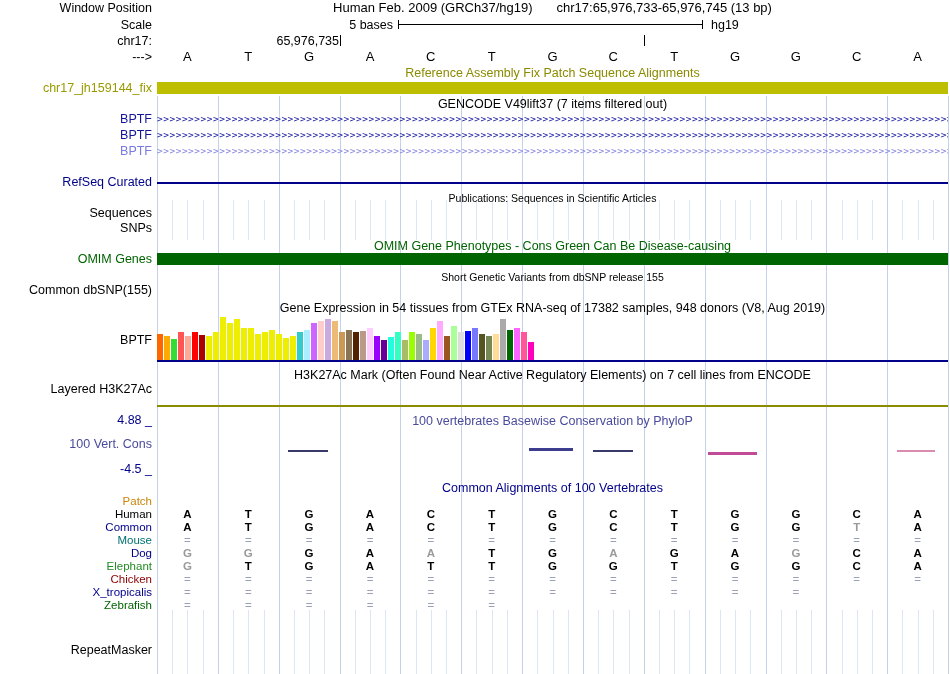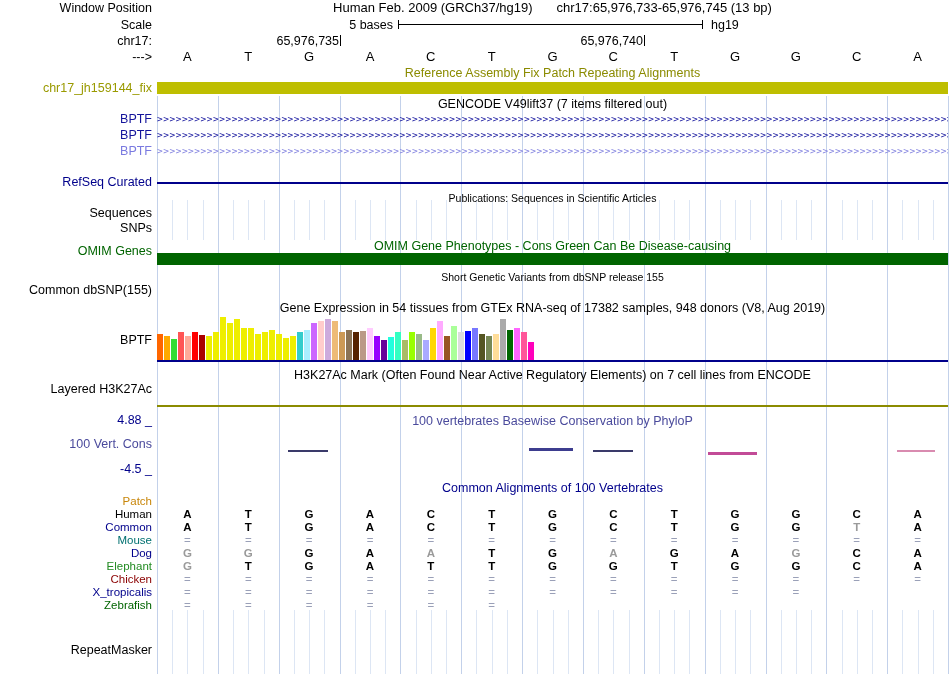--- a/index.html
+++ b/index.html
@@ -129,61 +129,60 @@
   <div class="lbl" style="top:18px">Scale</div>
   <div style="position:absolute;top:18px;left:157px;width:236px;text-align:right;font-size:12.5px">5 bases</div>
   <div style="position:absolute;top:24px;left:398px;width:305px;height:1px;background:#000"></div>
   <div class="tickv" style="top:20px;left:398px;height:9px"></div>
   <div class="tickv" style="top:20px;left:702px;height:9px"></div>
   <div style="position:absolute;top:18px;left:711px;font-size:12.5px">hg19</div>
 
   <div class="lbl" style="top:34px">chr17:</div>
   <div style="position:absolute;top:34px;left:157px;width:182px;text-align:right;font-size:12.5px">65,976,735</div>
   <div class="tickv" style="top:35px;left:340px;height:11px"></div>
-  <div style="position:absolute;top:34px;left:400px;width:243px;text-align:right;font-size:12.5px">65,976,740</div>
   <div class="tickv" style="top:35px;left:644px;height:11px"></div>
 
   <div class="lbl" style="top:50px">---&gt;</div>
   <div id="sequence-row">
       <span class="base" style="left: 187.4px;">A</span>
       <span class="base" style="left: 248.3px;">T</span>
       <span class="base" style="left: 309.1px;">G</span>
       <span class="base" style="left: 370px;">A</span>
       <span class="base" style="left: 430.8px;">C</span>
       <span class="base" style="left: 491.7px;">T</span>
       <span class="base" style="left: 552.5px;">G</span>
       <span class="base" style="left: 613.3px;">C</span>
       <span class="base" style="left: 674.2px;">T</span>
       <span class="base" style="left: 735px;">G</span>
       <span class="base" style="left: 795.9px;">G</span>
       <span class="base" style="left: 856.7px;">C</span>
       <span class="base" style="left: 917.6px;">A</span>
     </div>
 
-  <div class="ctr" style="top:66px;color:#8b8b00">Reference Assembly Fix Patch Repeating Alignments</div>
+  <div class="ctr" style="top:66px;color:#8b8b00">Reference Assembly Fix Patch Sequence Alignments</div>
   <div class="lbl" style="top:81px;color:#9a9a00">chr17_jh159144_fix</div>
   <div id="fix-bar" class="hbar" style="top: 82px; height: 12px; background: rgb(190, 190, 0);"></div>
 
   <div class="ctr" style="top:97px">GENCODE V49lift37 (7 items filtered out)</div>
   <div class="lbl" style="top:112px;color:#14149b">BPTF</div>
   <div class="lbl" style="top:128px;color:#14149b">BPTF</div>
   <div class="lbl" style="top:144px;color:#7a7ae0">BPTF</div>
   <div class="arrowband" style="top:113px;color:#16169e">&gt;&gt;&gt;&gt;&gt;&gt;&gt;&gt;&gt;&gt;&gt;&gt;&gt;&gt;&gt;&gt;&gt;&gt;&gt;&gt;&gt;&gt;&gt;&gt;&gt;&gt;&gt;&gt;&gt;&gt;&gt;&gt;&gt;&gt;&gt;&gt;&gt;&gt;&gt;&gt;&gt;&gt;&gt;&gt;&gt;&gt;&gt;&gt;&gt;&gt;&gt;&gt;&gt;&gt;&gt;&gt;&gt;&gt;&gt;&gt;&gt;&gt;&gt;&gt;&gt;&gt;&gt;&gt;&gt;&gt;&gt;&gt;&gt;&gt;&gt;&gt;&gt;&gt;&gt;&gt;&gt;&gt;&gt;&gt;&gt;&gt;&gt;&gt;&gt;&gt;&gt;&gt;&gt;&gt;&gt;&gt;&gt;&gt;&gt;&gt;&gt;&gt;&gt;&gt;&gt;&gt;&gt;&gt;&gt;&gt;&gt;&gt;&gt;&gt;&gt;&gt;&gt;&gt;&gt;&gt;&gt;&gt;&gt;&gt;&gt;&gt;&gt;&gt;&gt;&gt;&gt;&gt;&gt;&gt;&gt;&gt;&gt;&gt;&gt;&gt;&gt;&gt;&gt;&gt;&gt;&gt;&gt;&gt;&gt;&gt;&gt;&gt;&gt;&gt;&gt;&gt;&gt;&gt;&gt;&gt;&gt;&gt;&gt;&gt;&gt;&gt;&gt;&gt;&gt;&gt;</div>
   <div class="arrowband" style="top:129px;color:#16169e">&gt;&gt;&gt;&gt;&gt;&gt;&gt;&gt;&gt;&gt;&gt;&gt;&gt;&gt;&gt;&gt;&gt;&gt;&gt;&gt;&gt;&gt;&gt;&gt;&gt;&gt;&gt;&gt;&gt;&gt;&gt;&gt;&gt;&gt;&gt;&gt;&gt;&gt;&gt;&gt;&gt;&gt;&gt;&gt;&gt;&gt;&gt;&gt;&gt;&gt;&gt;&gt;&gt;&gt;&gt;&gt;&gt;&gt;&gt;&gt;&gt;&gt;&gt;&gt;&gt;&gt;&gt;&gt;&gt;&gt;&gt;&gt;&gt;&gt;&gt;&gt;&gt;&gt;&gt;&gt;&gt;&gt;&gt;&gt;&gt;&gt;&gt;&gt;&gt;&gt;&gt;&gt;&gt;&gt;&gt;&gt;&gt;&gt;&gt;&gt;&gt;&gt;&gt;&gt;&gt;&gt;&gt;&gt;&gt;&gt;&gt;&gt;&gt;&gt;&gt;&gt;&gt;&gt;&gt;&gt;&gt;&gt;&gt;&gt;&gt;&gt;&gt;&gt;&gt;&gt;&gt;&gt;&gt;&gt;&gt;&gt;&gt;&gt;&gt;&gt;&gt;&gt;&gt;&gt;&gt;&gt;&gt;&gt;&gt;&gt;&gt;&gt;&gt;&gt;&gt;&gt;&gt;&gt;&gt;&gt;&gt;&gt;&gt;&gt;&gt;&gt;&gt;&gt;&gt;&gt;</div>
   <div class="arrowband" style="top:145px;color:#8585e0">&gt;&gt;&gt;&gt;&gt;&gt;&gt;&gt;&gt;&gt;&gt;&gt;&gt;&gt;&gt;&gt;&gt;&gt;&gt;&gt;&gt;&gt;&gt;&gt;&gt;&gt;&gt;&gt;&gt;&gt;&gt;&gt;&gt;&gt;&gt;&gt;&gt;&gt;&gt;&gt;&gt;&gt;&gt;&gt;&gt;&gt;&gt;&gt;&gt;&gt;&gt;&gt;&gt;&gt;&gt;&gt;&gt;&gt;&gt;&gt;&gt;&gt;&gt;&gt;&gt;&gt;&gt;&gt;&gt;&gt;&gt;&gt;&gt;&gt;&gt;&gt;&gt;&gt;&gt;&gt;&gt;&gt;&gt;&gt;&gt;&gt;&gt;&gt;&gt;&gt;&gt;&gt;&gt;&gt;&gt;&gt;&gt;&gt;&gt;&gt;&gt;&gt;&gt;&gt;&gt;&gt;&gt;&gt;&gt;&gt;&gt;&gt;&gt;&gt;&gt;&gt;&gt;&gt;&gt;&gt;&gt;&gt;&gt;&gt;&gt;&gt;&gt;&gt;&gt;&gt;&gt;&gt;&gt;&gt;&gt;&gt;&gt;&gt;&gt;&gt;&gt;&gt;&gt;&gt;&gt;&gt;&gt;&gt;&gt;&gt;&gt;&gt;&gt;&gt;&gt;&gt;&gt;&gt;&gt;&gt;&gt;&gt;&gt;&gt;&gt;&gt;&gt;&gt;&gt;&gt;</div>
 
   <div class="lbl" style="top:175px;color:#00008b">RefSeq Curated</div>
   <div class="hbar" style="top:182px;height:2px;background:#00008b"></div>
 
   <div class="ctr small" style="top:192px">Publications: Sequences in Scientific Articles</div>
   <div class="lbl" style="top:206px">Sequences</div>
   <div class="lbl" style="top:221px">SNPs</div>
 
   <div class="ctr" style="top:239px;color:#006400">OMIM Gene Phenotypes - Cons Green Can Be Disease-causing</div>
-  <div class="lbl" style="top:244px;color:#006400">OMIM Genes</div>
+  <div class="lbl" style="top:252px;color:#006400">OMIM Genes</div>
   <div id="omim-bar" class="hbar" style="top: 253px; height: 12px; background: rgb(0, 100, 0);"></div>
 
   <div class="ctr small" style="top:271px">Short Genetic Variants from dbSNP release 155</div>
   <div class="lbl" style="top:283px">Common dbSNP(155)</div>
 
   <div class="ctr" style="top:301px">Gene Expression in 54 tissues from GTEx RNA-seq of 17382 samples, 948 donors (V8, Aug 2019)</div>
   <div class="lbl" style="top:333px">BPTF</div>
   <div id="gtex-bars">
       <div class="gtex-bar" title="Adipose - Subcutaneous" style="height: 27px; background: rgb(255, 102, 0);"></div>
       <div class="gtex-bar" title="Adipose - Visceral (Omentum)" style="height: 25px; background: rgb(255, 170, 0);"></div>

